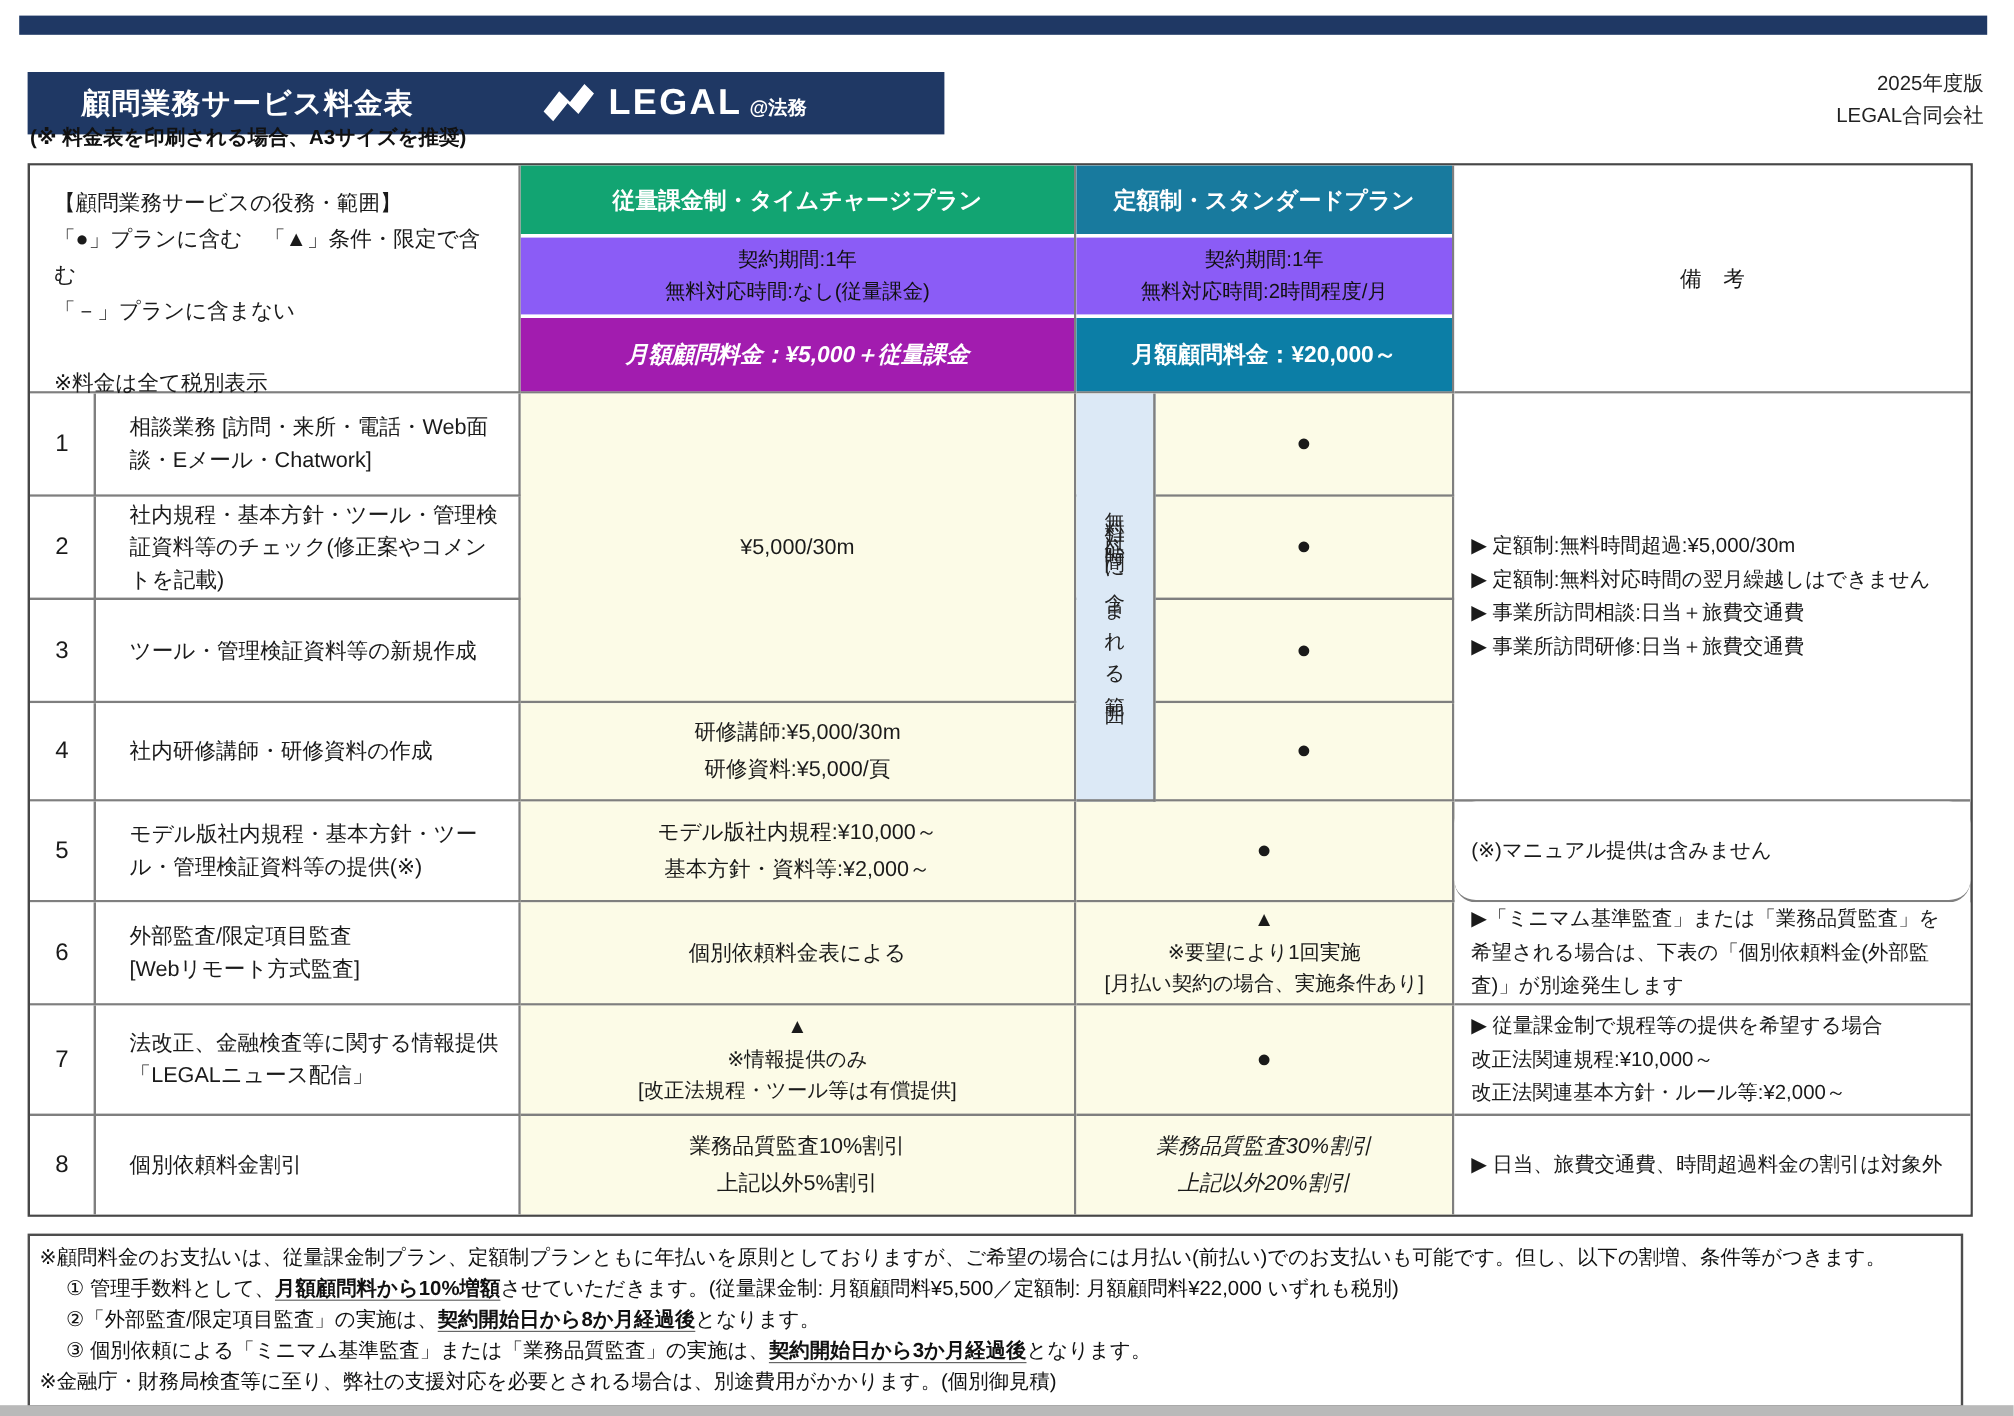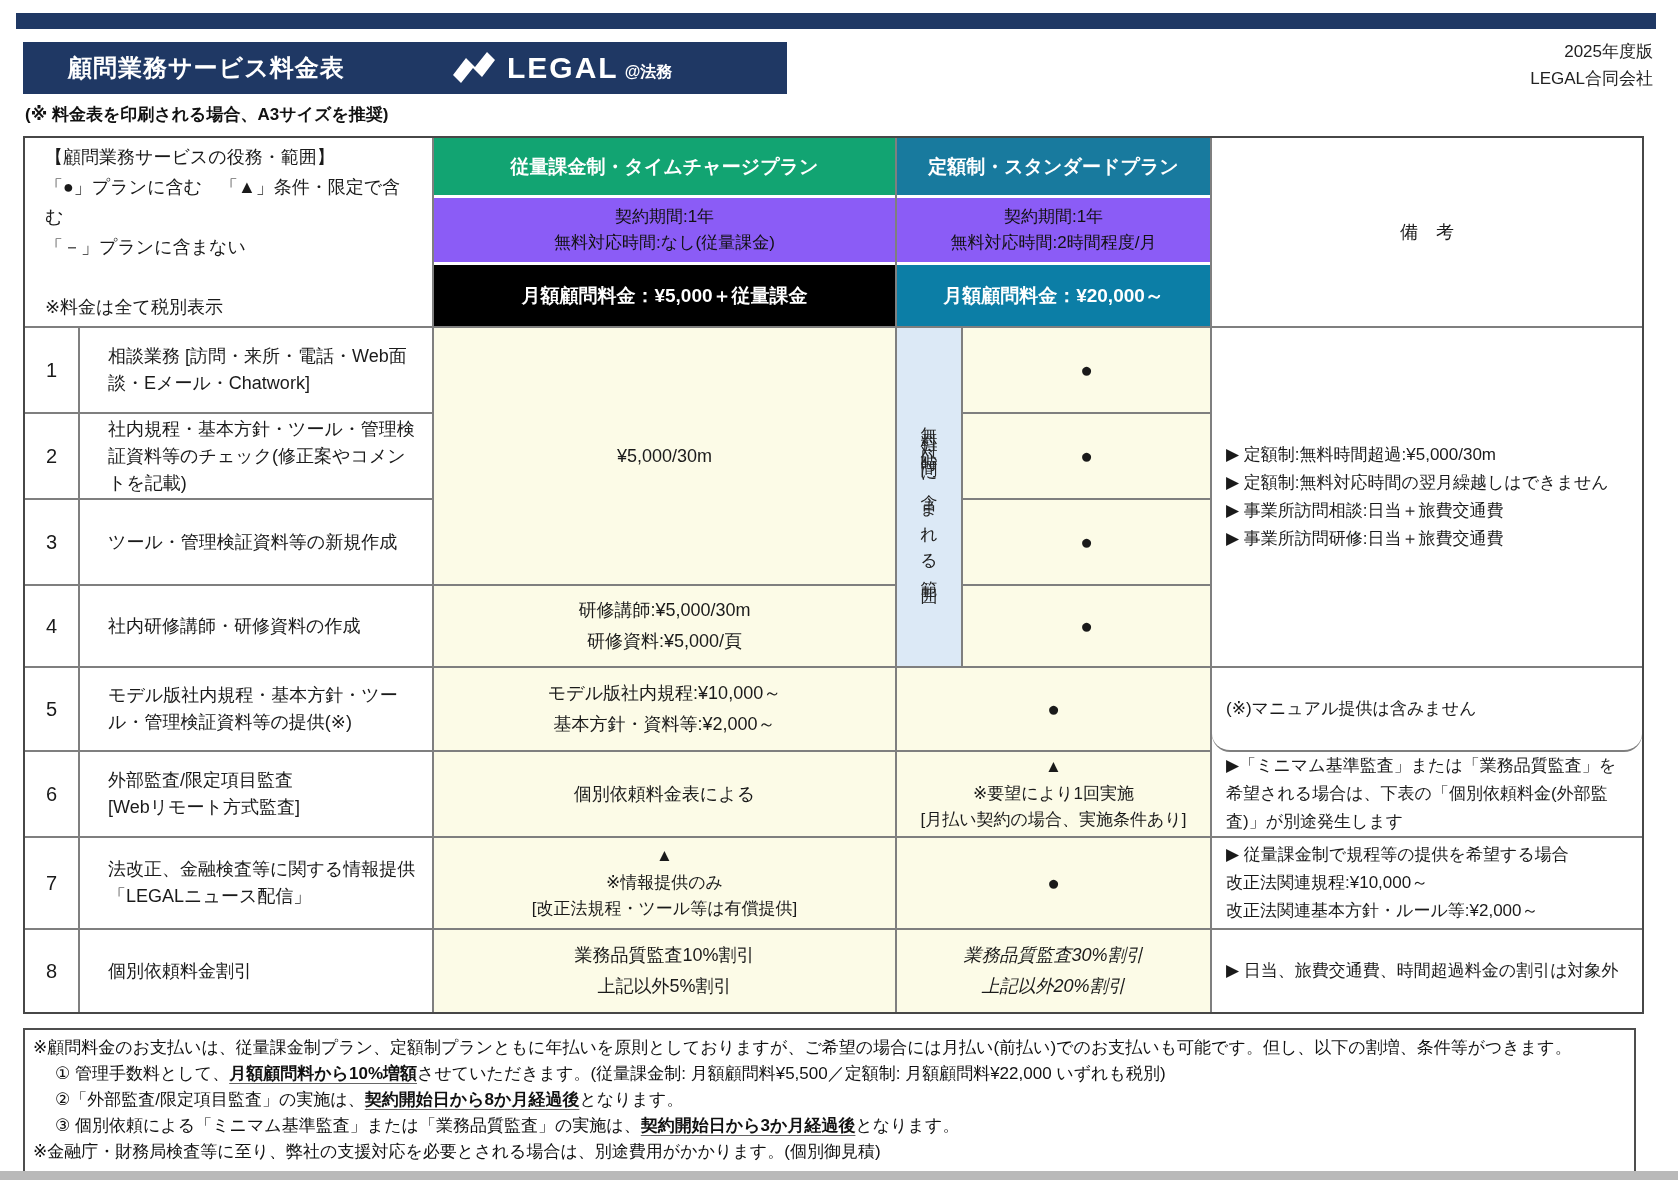--- a/index.html
+++ b/index.html
@@ -2,21 +2,21 @@
 <html><head>
 <meta charset="utf-8">
 <style>
   html,body{margin:0;padding:0;}
   body{
     width:1678px;height:1180px;background:#ffffff;overflow:hidden;
     font-family:"Liberation Sans","DejaVu Sans",sans-serif;color:#1a1a1a;
     position:relative;
   }
   .top-bar{position:absolute;left:16px;top:13px;width:1640px;height:16px;}
-  .hdr-row{position:absolute;left:23px;top:42px;width:1632px;height:52px;}
+  .hdr-row{position:absolute;left:23px;top:60px;width:1632px;height:52px;}
   .title-box{position:absolute;left:0;top:0;width:764px;height:52px;display:flex;align-items:center;}
   .page-title{color:#fff;font-weight:bold;font-size:24px;padding-left:45px;letter-spacing:1px;}
   .brand{position:absolute;left:428px;top:0;height:52px;display:flex;align-items:center;}
   .brand svg{display:block;margin-right:10px;}
   .logo-text{color:#fff;font-weight:bold;font-size:30px;letter-spacing:2px;}
   .logo-suffix{color:#fff;font-weight:bold;font-size:16px;margin-left:6px;margin-top:8px;}
   .edition{position:absolute;right:2px;top:-4px;text-align:right;font-size:17px;line-height:27px;color:#222;}
   .print-note{position:absolute;left:25px;top:103px;font-size:17px;font-weight:bold;color:#111;}
 
   .tbl{
@@ -24,21 +24,21 @@
     display:grid;
     grid-template-columns:55px 354px 463px 315px 430px;
     grid-template-rows:60px 70px 60px 86px 86px 86px 82px 84px 86px 92px 82px;
     border:2px solid #474747;background:#fff;box-sizing:content-box;
   }
   .c{border-right:2px solid #7f7f7f;border-bottom:2px solid #7f7f7f;box-sizing:border-box;min-width:0;}
   .nbr{border-right:none;}
   .nbb{border-bottom:none;}
   .yellow{background:#fcfbe7;}
   .center{display:flex;flex-direction:column;align-items:center;justify-content:center;text-align:center;}
-  .legend{padding:4px 14px 0 20px;font-size:18px;line-height:30px;background:#fff;}
+  .legend{padding:16px 14px 0 20px;font-size:18px;line-height:30px;background:#fff;}
   .legend div{min-height:30px;}
   .plan{display:flex;flex-direction:column;background:#fff;}
   .plan-title{height:57px;display:flex;align-items:center;justify-content:center;color:#fff;font-weight:bold;font-size:19px;}
   .plan-contract{height:64px;margin-top:3px;display:flex;flex-direction:column;align-items:center;justify-content:center;font-size:17px;line-height:26px;background:#8b5cf6;color:#111;}
   .plan-price{flex:1;margin-top:3px;display:flex;align-items:center;justify-content:center;color:#fff;font-weight:bold;font-size:19px;}
   .remarks-head{font-size:18px;background:#fff;}
   .num{font-size:20px;background:#fff;}
   .svc{display:flex;flex-direction:column;justify-content:center;padding:4px 10px 4px 28px;font-size:18px;line-height:1.5;background:#fff;}
   .price-cell{font-size:18px;line-height:1.7;}
   .mark{font-size:21px;}
@@ -91,21 +91,21 @@
       <div></div>
       <div>※料金は全て税別表示</div>
     </div>
 
   <div class="c plan" style="grid-column:3;grid-row:1/4;">
     <div class="plan-title" style="background-color: rgb(18, 164, 114);">従量課金制・タイムチャージプラン</div>
     <div class="plan-contract">
         <div>契約期間:1年</div>
         <div>無料対応時間:なし(従量課金)</div>
       </div>
-    <div class="plan-price" style="background-color: #000000;">月額顧問料金：¥5,000＋従量課金</div>
+    <div class="plan-price" style="background-color: #a21caf; font-style: italic;">月額顧問料金：¥5,000＋従量課金</div>
   </div>
 
   <div class="c plan" style="grid-column:4;grid-row:1/4;justify-content:center;">
     <div class="plan-title" style="background-color: rgb(24, 122, 158);">定額制・スタンダードプラン</div>
     <div class="plan-contract">
         <div>契約期間:1年</div>
         <div>無料対応時間:2時間程度/月</div>
       </div>
     <div class="plan-price" style="background-color: rgb(12, 126, 166);">月額顧問料金：¥20,000～</div>
   </div>

